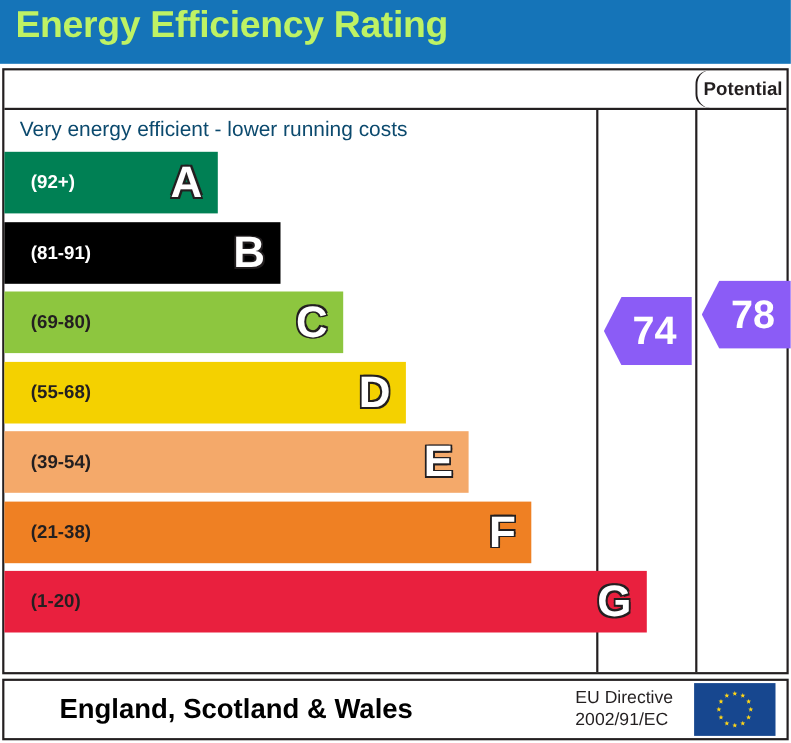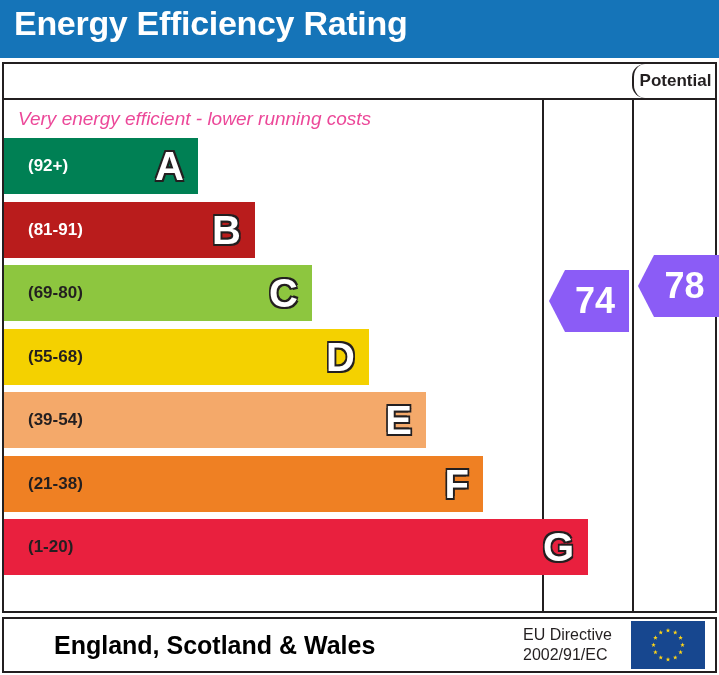--- a/index.html
+++ b/index.html
@@ -31,21 +31,21 @@
     height: 58px;
     background: #1574B8;
     box-sizing: border-box;
   }
   .title-text {
     position: absolute;
     left: 14px;
     top: 4px;
     font-size: 34px;
     font-weight: bold;
-    color: #ffffff;
+    color: #bef264;
     letter-spacing: -0.3px;
     white-space: nowrap;
   }
 
   
   .table-frame {
     position: absolute;
     left: 2px;
     top: 62px;
     width: 715px;
@@ -97,22 +97,21 @@
     background: #231f20;
   }
   .col-divider.d1 { left: 538px; }
   .col-divider.d2 { left: 628px; }
 
   
   .caption {
     position: absolute;
     left: 14px;
     font-size: 19px;
-    font-style: italic;
-    color: #ec4899;
+    color: #0c4a6e;
     white-space: nowrap;
   }
   .caption.top { top: 44px; }
   .caption.bottom { top: 524px; }
 
   
   .bars {
     position: absolute;
     left: 0;
     top: 74px;
@@ -238,21 +237,21 @@
     <div class="col-divider d1"></div>
     <div class="col-divider d2"></div>
 
     <div class="caption top">Very energy efficient - lower running costs</div>
 
     <div class="bars" id="bars">
         <div class="bar dark" style="top: 0px; width: 194px; background: rgb(0, 128, 84);">
           <div class="bar-range">(92+)</div>
           <div class="bar-letter">A</div>
         </div>
-        <div class="bar dark" style="top: 63.5px; width: 251px; background: #b91c1c;">
+        <div class="bar dark" style="top: 63.5px; width: 251px; background: #000000;">
           <div class="bar-range">(81-91)</div>
           <div class="bar-letter">B</div>
         </div>
         <div class="bar" style="top: 127px; width: 308px; background: rgb(141, 198, 63);">
           <div class="bar-range">(69-80)</div>
           <div class="bar-letter">C</div>
         </div>
         <div class="bar" style="top: 190.5px; width: 365px; background: rgb(244, 209, 0);">
           <div class="bar-range">(55-68)</div>
           <div class="bar-letter">D</div>

